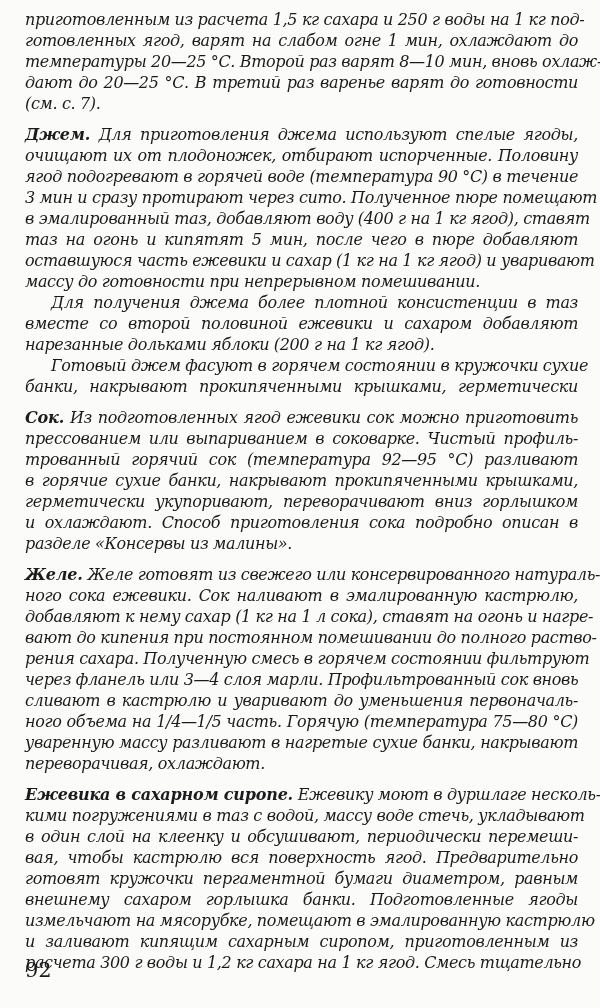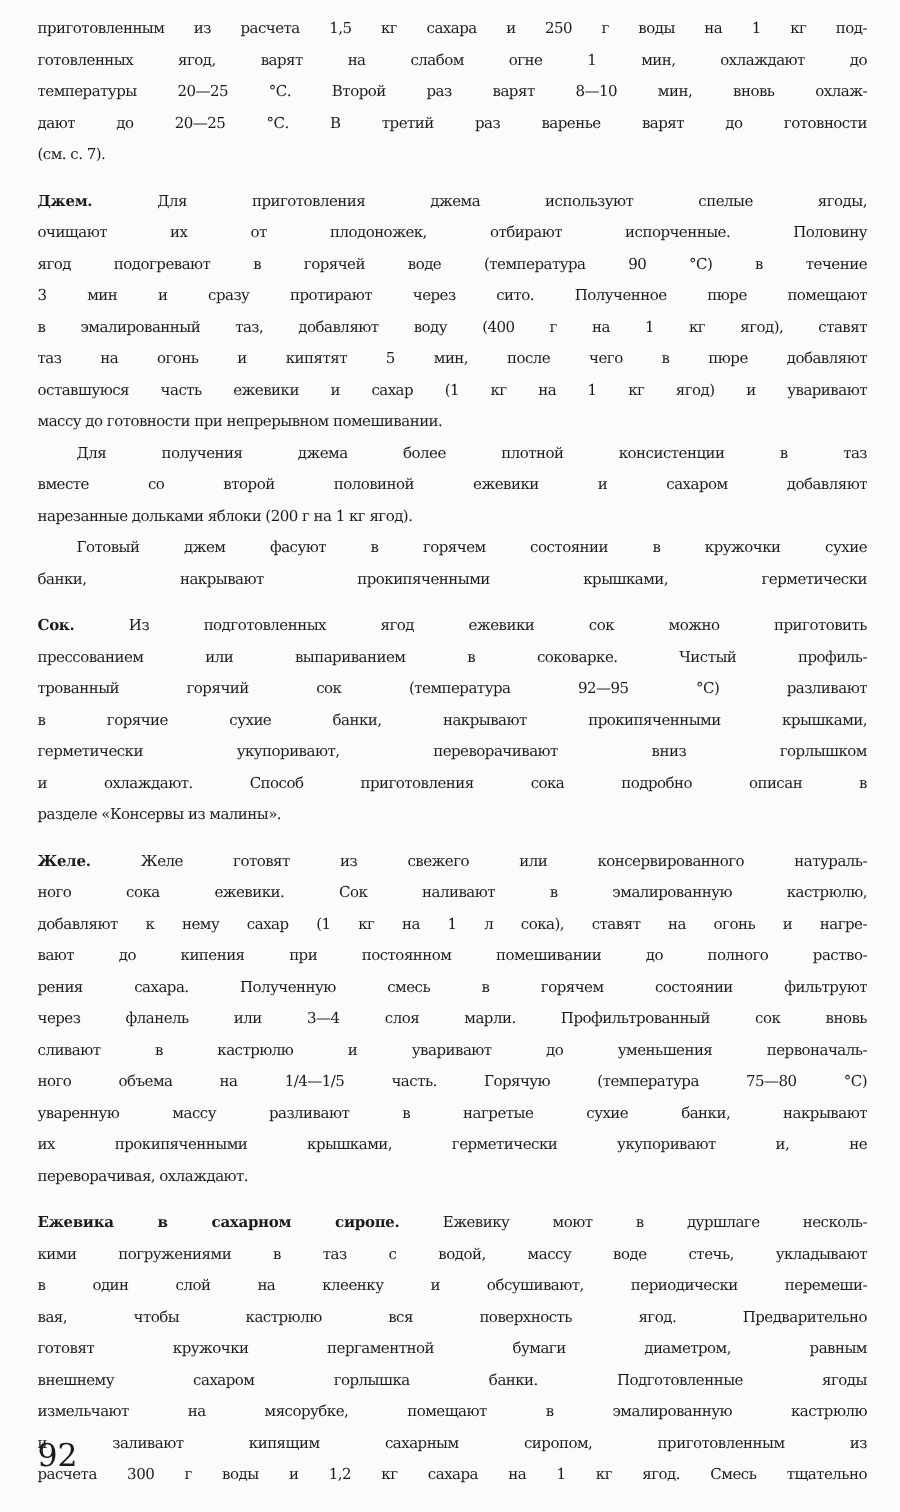--- a/index.html
+++ b/index.html
@@ -8,25 +8,26 @@
     background: #fbfbfa;
     font-family: "DejaVu Serif", "Liberation Serif", serif;
     color: #1b1b1b;
   }
   .page {
     position: absolute; left: 25px; top: 9px; width: 553px;
   }
   .line {
     display: block;
     height: 21px; line-height: 21px;
-    font-size: 10px;
+    font-size: 16px;
     white-space: nowrap;
     text-align: justify;
     text-align-last: justify;
     letter-spacing: -0.35px;
+    font-style: italic;
   }
   .line.last { text-align-last: left; }
   .line.indent { padding-left: 26px; }
   .gap { height: 10px; }
   b.head { font-weight: bold; letter-spacing: -0.2px; }
   .pagenum {
     position: absolute; left: 25px; top: 960px;
     font-size: 21px; line-height: 21px;
   }
 </style>
@@ -75,21 +76,20 @@
   <div>
     <span class="line"><b class="head">Желе.</b><span> Желе готовят из свежего или консервированного натураль-</span></span>
     <span class="line">ного сока ежевики. Сок наливают в эмалированную кастрюлю,</span>
     <span class="line">добавляют к нему сахар (1 кг на 1 л сока), ставят на огонь и нагре-</span>
     <span class="line">вают до кипения при постоянном помешивании до полного раство-</span>
     <span class="line">рения сахара. Полученную смесь в горячем состоянии фильтруют</span>
     <span class="line">через фланель или 3—4 слоя марли. Профильтрованный сок вновь</span>
     <span class="line">сливают в кастрюлю и уваривают до уменьшения первоначаль-</span>
     <span class="line">ного объема на 1/4—1/5 часть. Горячую (температура 75—80 °С)</span>
     <span class="line">уваренную массу разливают в нагретые сухие банки, накрывают</span>
-    <span class="line">их прокипяченными крышками, герметически укупоривают и, не</span>
     <span class="line last">переворачивая, охлаждают.</span>
   </div>
   <div class="gap"></div>
 
   <div>
     <span class="line"><b class="head">Ежевика в сахарном сиропе.</b><span> Ежевику моют в дуршлаге несколь-</span></span>
     <span class="line">кими погружениями в таз с водой, массу воде стечь, укладывают</span>
     <span class="line">в один слой на клеенку и обсушивают, периодически перемеши-</span>
     <span class="line">вая, чтобы кастрюлю вся поверхность ягод. Предварительно</span>
     <span class="line">готовят кружочки пергаментной бумаги диаметром, равным</span>

